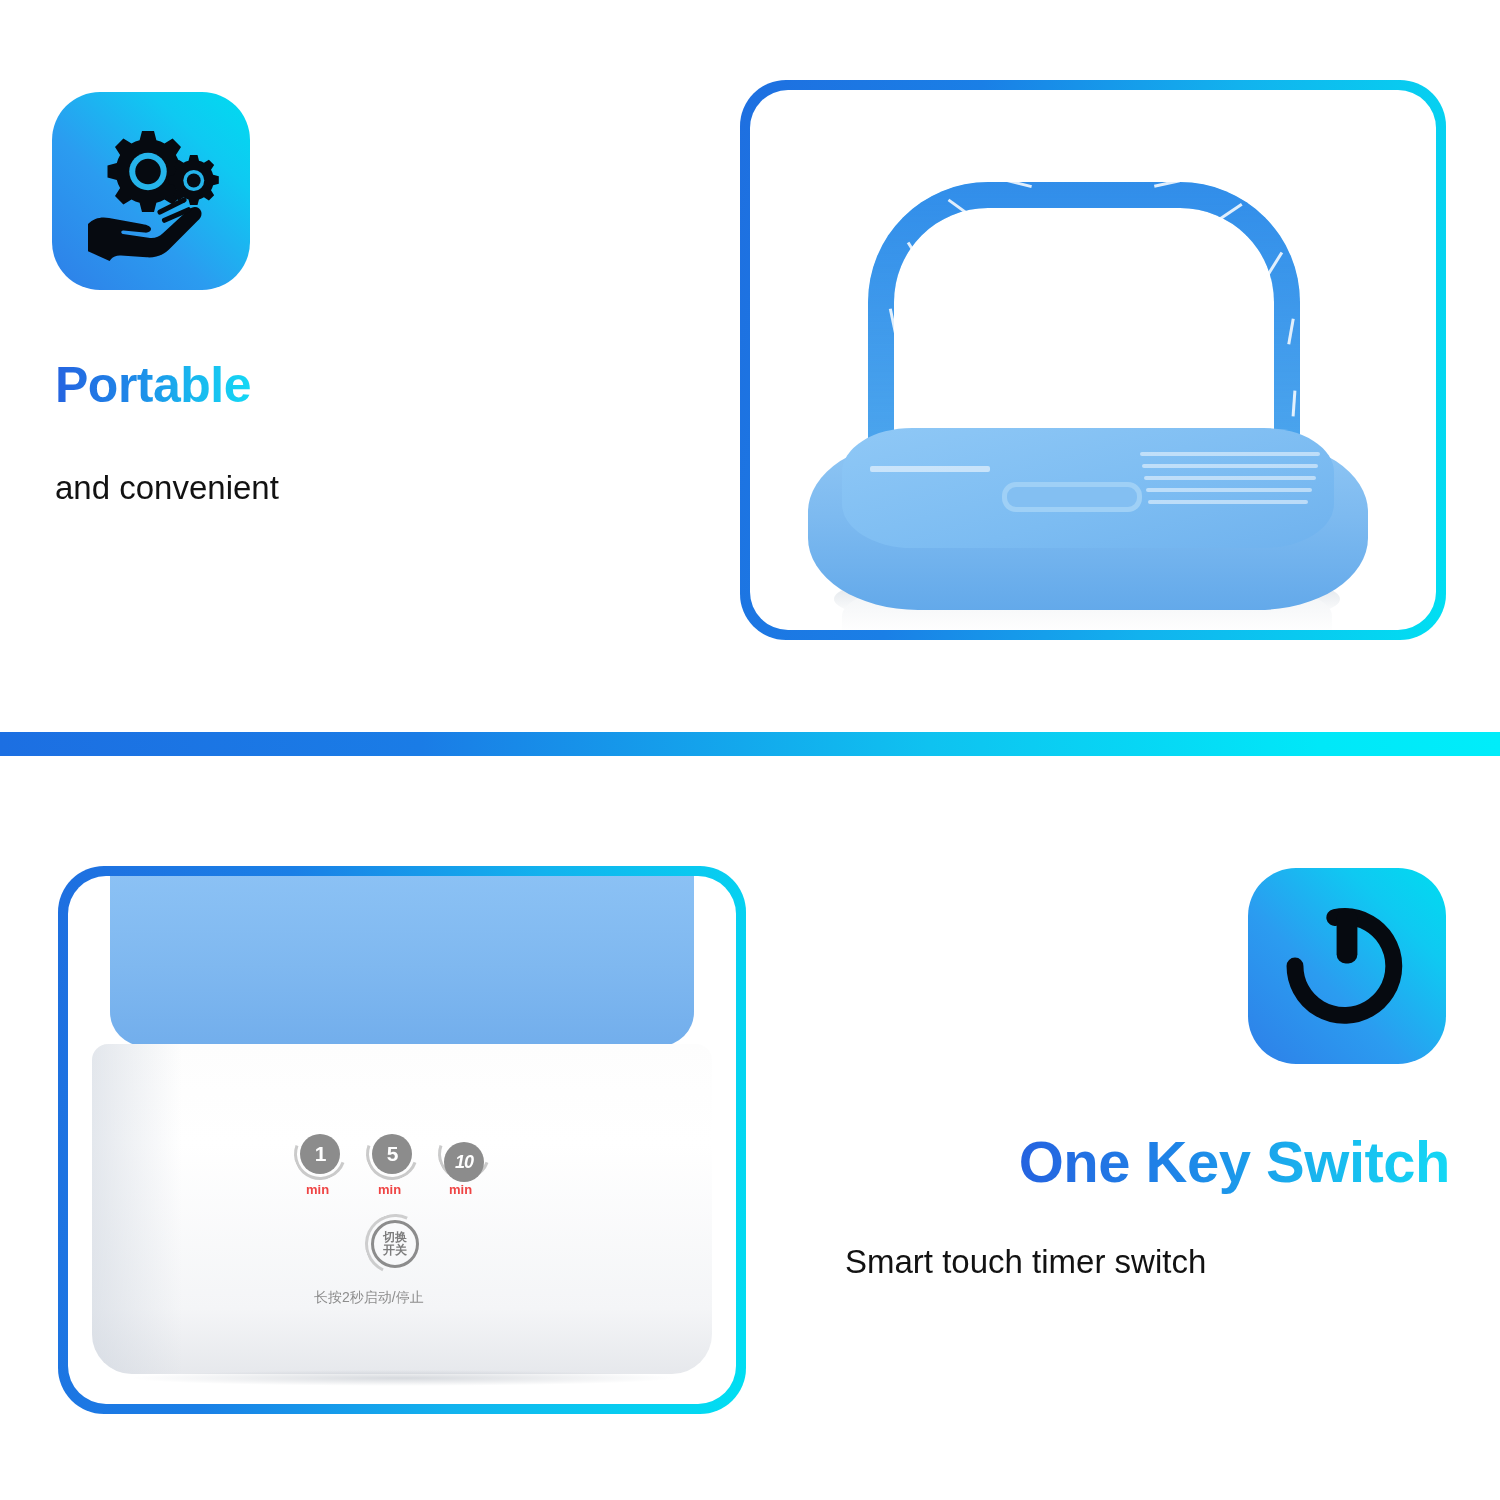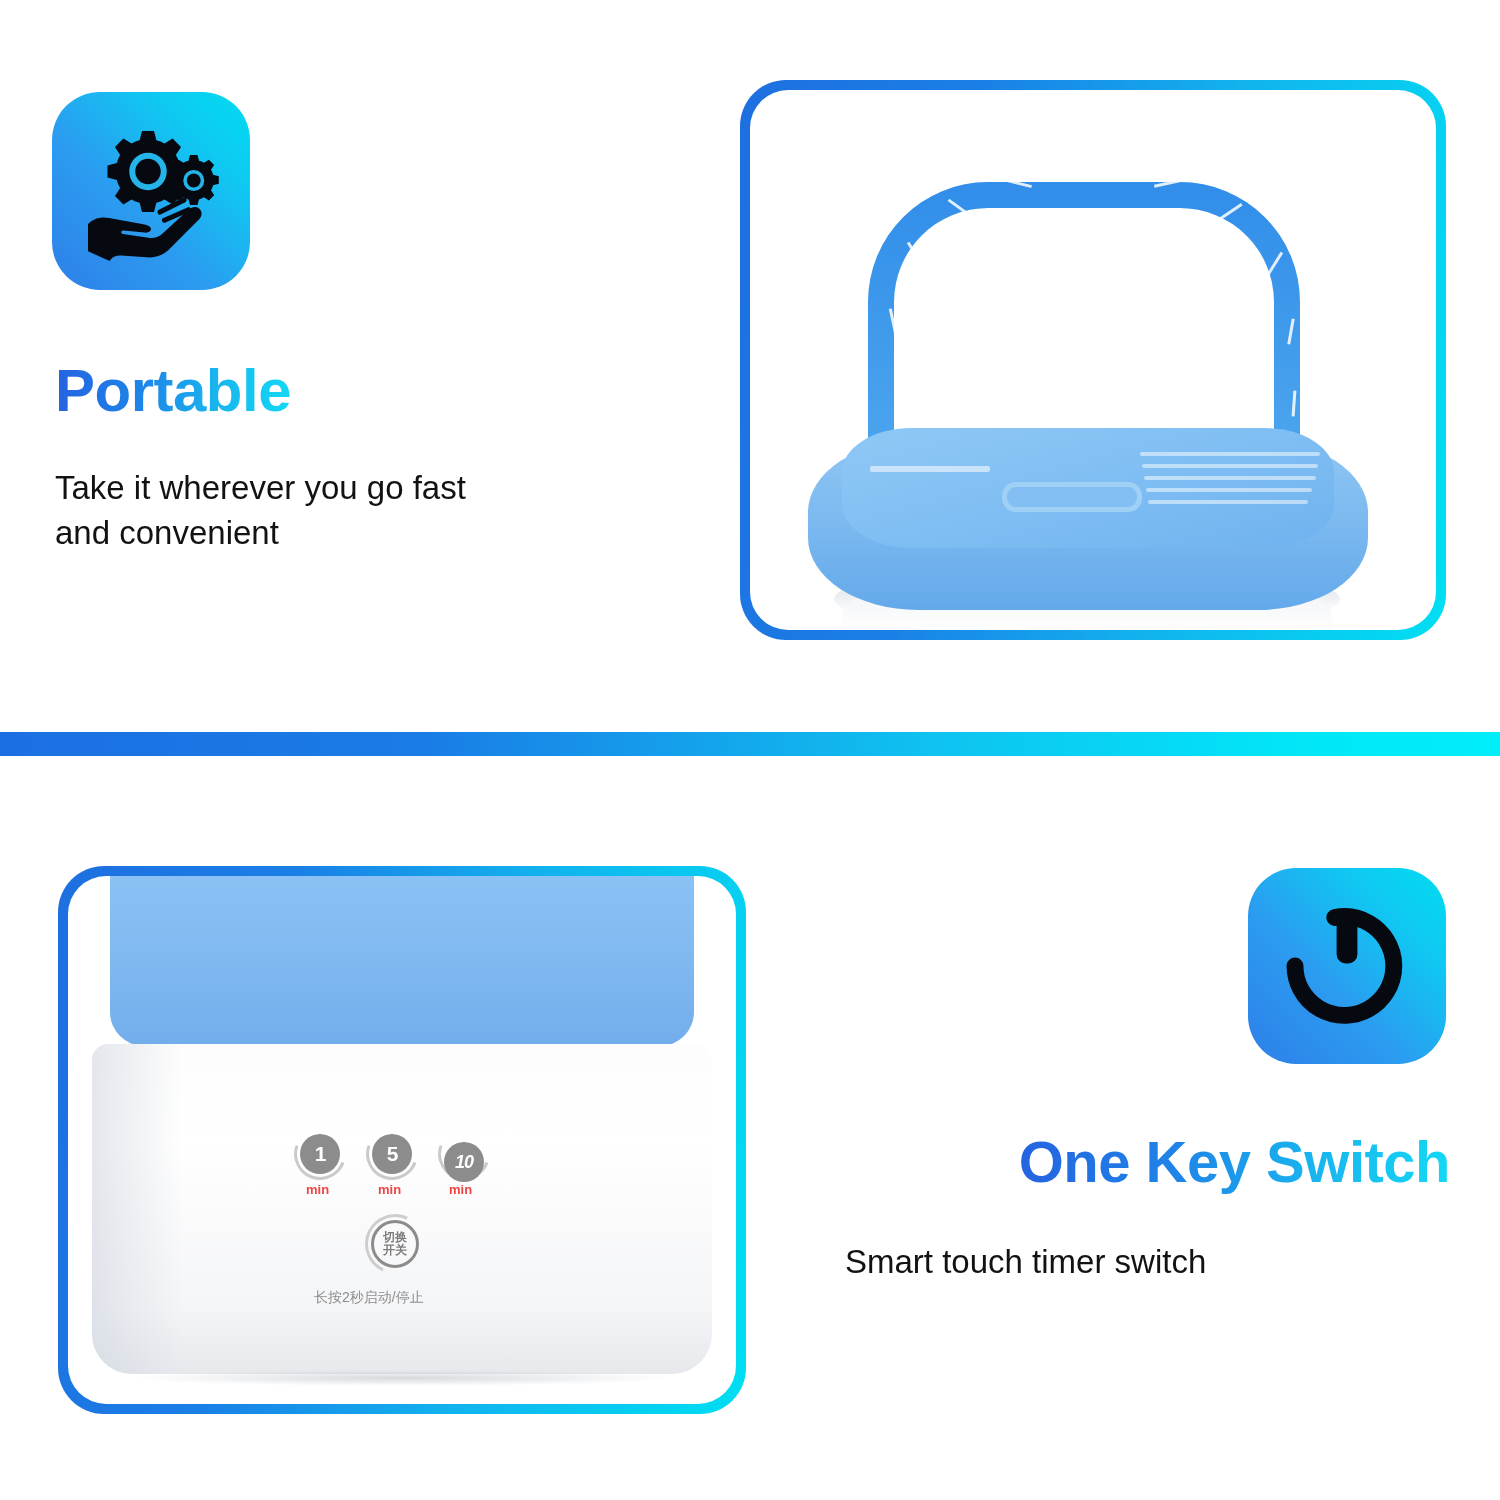--- a/index.html
+++ b/index.html
@@ -235,24 +235,23 @@
     </g>
     <circle cx="78.5" cy="43" r="7" fill="#25b4ea"></circle>
     <circle cx="78.5" cy="43" r="4.6" fill="#060a10"></circle>
 
     <path d="M8 72 c4-4 9-5 14-4 l22 4 c4 .6 6 1.8 6 3.4 0 1.7-1.8 2.6-4.4 2.3 l-14-1.4 c-1.6-.2-2 2-.3 2.3 l17 2.6 c4 .6 7-.6 9.8-3.2 l17-15.6 c3-2.8 7.4-2.2 8.4 1.4 .6 2.3-.4 4.2-2.4 6 L62 89 c-4.4 4-9 5.6-15 5.2 L30 93 c-3-.2-5 .6-6.6 2.4 l-1 1.2 -14.4-6.4 z" fill="#060a10"></path>
     <path d="M56 64 l16-8" stroke="#060a10" stroke-width="3.4" stroke-linecap="round" fill="none"></path>
     <path d="M59 69.5 l16-7" stroke="#060a10" stroke-width="3.4" stroke-linecap="round" fill="none"></path>
   </svg>
 </div>
 
-<div class="headline" style="left:55px; top:356px; font-size:60px;">Portable</div>
+<div class="headline" style="left:55px; top:356px; font-size:50px;">Portable</div>
 
 <div class="subtitle" style="left:55px; top:466px; width:560px;">
-  <div>Take it wherever you go fast</div>
   <div>and convenient</div>
 </div>
 
 <div class="frame" style="left:740px; top:80px; width:706px; height:560px;">
   <div class="frame-inner">
     <div class="p1" style="left:0; top:0; width:100%; height:100%;">
 
       <div class="p1-handle"></div>
       <div class="p1-handle-grad"></div>
       <div class="p1-seg" style="left:130px; top:230px; transform:rotate(78deg);"></div>

